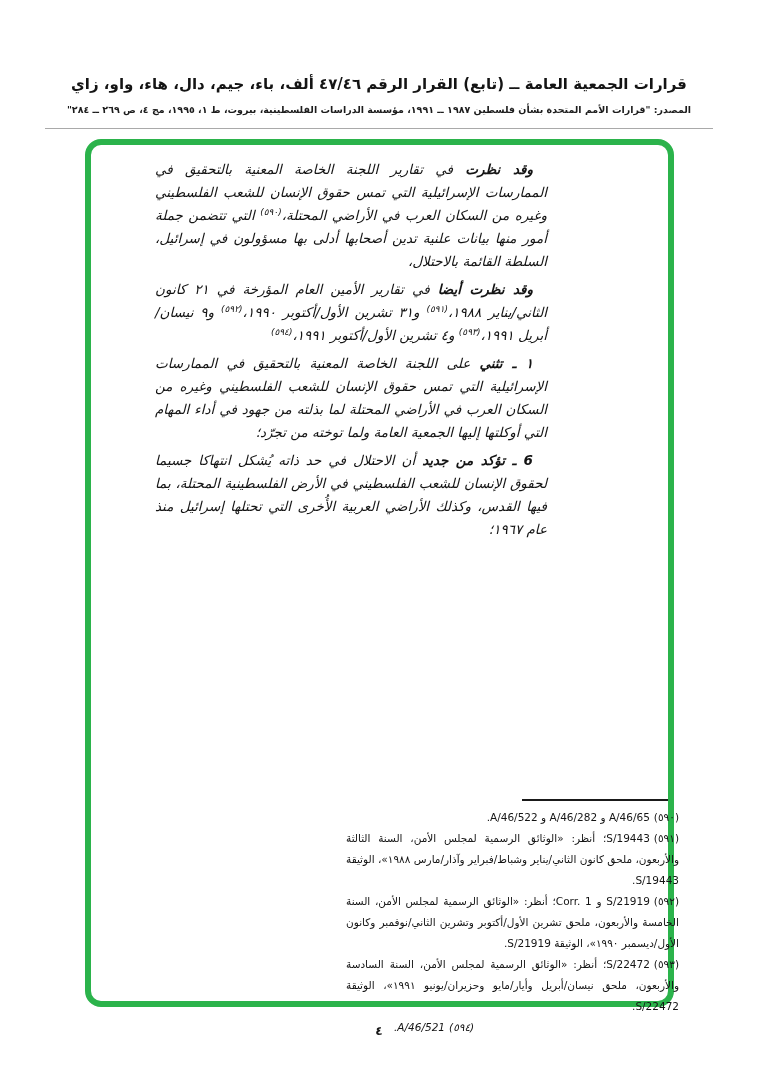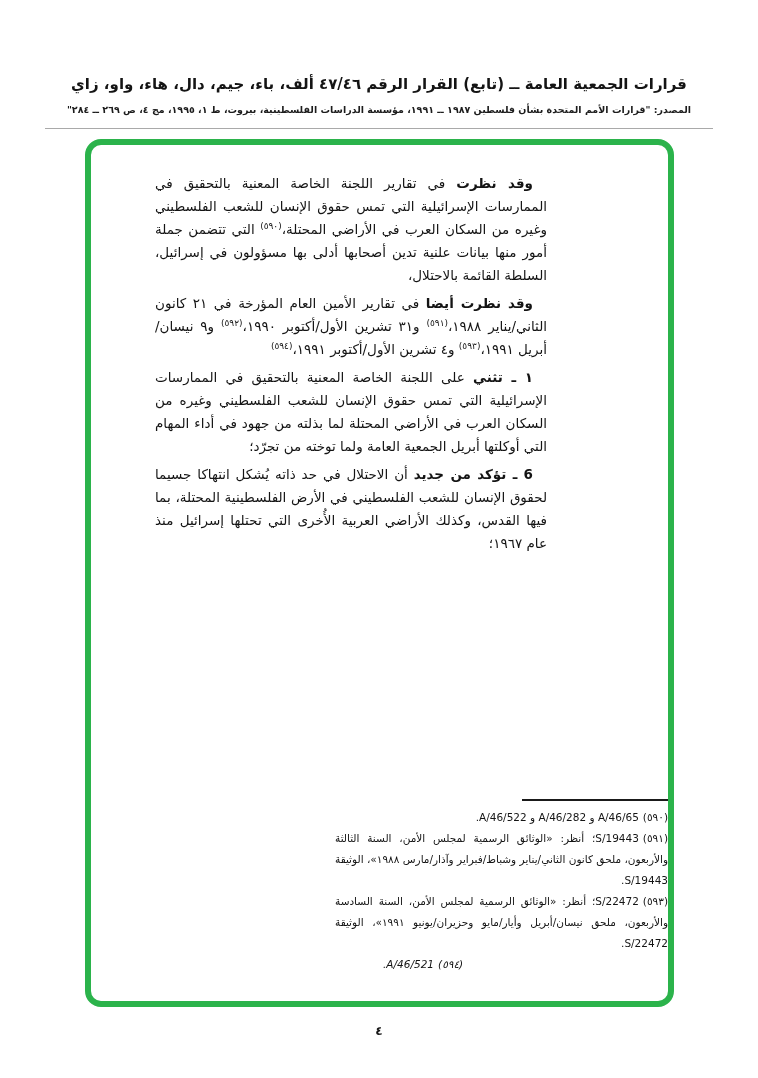--- a/index.html
+++ b/index.html
@@ -40,41 +40,42 @@
   .frame{
     position:absolute;left:85px;top:139px;width:589px;height:868px;
     box-sizing:border-box;
     border:6px solid var(--green);
     border-radius:16px;
     background:transparent;
   }
 
   
   .body-col{
-    position:absolute;left:155px;top:172px;width:392px;
+    position:absolute;left:155px;top:158px;width:392px;
     direction:rtl;
     text-align:justify;
     font-size:13.5px;line-height:23px;
     color:var(--ink);
+    font-style:italic;
   }
   .para{margin:0 0 5px 0;text-indent:14px;}
   .para .lead{font-weight:bold;}
   .para .fn{
     font-size:9px;
     vertical-align:5px;
     line-height:0;
   }
 
   
   .fn-rule{
     position:absolute;left:522px;top:799px;width:146px;height:2px;
     background:#1a1a1a;
   }
   .footnotes{
-    position:absolute;left:335px;top:807px;width:333px;
+    position:absolute;left:346px;top:807px;width:333px;
     direction:rtl;
     text-align:justify;
     font-size:10.5px;line-height:21px;
     color:var(--ink);
   }
   .footnote{margin:0;}
   .footnote .fn-marker{margin-left:4px;}
   .footnote:last-child{padding-left:48px;box-sizing:border-box;text-align:left;font-style:italic;}
 
   
@@ -91,32 +92,35 @@
 
   <div class="hdr-title">قرارات الجمعية العامة ــ (تابع) القرار الرقم ٤٧/٤٦ ألف، باء، جيم، دال، هاء، واو، زاي</div>
   <div class="hdr-source">المصدر: "قرارات الأمم المتحدة بشأن فلسطين ١٩٨٧ ــ ١٩٩١، مؤسسة الدراسات الفلسطينية، بيروت، ط ١، ١٩٩٥، مج ٤، ص ٢٦٩ ــ ٢٨٤"</div>
   <div class="hdr-rule"></div>
 
   <div class="frame"></div>
 
   <div class="body-col">
     <p class="para"><span class="lead">وقد نظرت</span><span> في تقارير اللجنة الخاصة المعنية بالتحقيق في الممارسات الإسرائيلية التي تمس حقوق الإنسان للشعب الفلسطيني وغيره من السكان العرب في الأراضي المحتلة،</span><span class="fn">(٥٩٠)</span><span> التي تتضمن جملة أمور منها بيانات علنية تدين أصحابها أدلى بها مسؤولون في إسرائيل، السلطة القائمة بالاحتلال،</span></p>
     <p class="para"><span class="lead">وقد نظرت أيضا</span><span> في تقارير الأمين العام المؤرخة في ٢١ كانون الثاني/يناير ١٩٨٨،</span><span class="fn">(٥٩١)</span><span> و٣١ تشرين الأول/أكتوبر ١٩٩٠،</span><span class="fn">(٥٩٢)</span><span> و٩ نيسان/أبريل ١٩٩١،</span><span class="fn">(٥٩٣)</span><span> و٤ تشرين الأول/أكتوبر ١٩٩١،</span><span class="fn">(٥٩٤)</span></p>
-    <p class="para"><span class="lead">١ ـ تثني</span><span> على اللجنة الخاصة المعنية بالتحقيق في الممارسات الإسرائيلية التي تمس حقوق الإنسان للشعب الفلسطيني وغيره من السكان العرب في الأراضي المحتلة لما بذلته من جهود في أداء المهام التي أوكلتها أبريل الجمعية العامة ولما توخته من تجرّد؛</span></p>
+    <p class="para"><span class="lead">١ ـ تثني</span><span> على اللجنة الخاصة المعنية بالتحقيق في الممارسات الإسرائيلية التي تمس حقوق الإنسان للشعب الفلسطيني وغيره من السكان العرب في الأراضي المحتلة لما بذلته من جهود في أداء المهام التي أوكلتها إليها الجمعية العامة ولما توخته من تجرّد؛</span></p>
     <p class="para"><span class="lead">6 ـ تؤكد من جديد</span><span> أن الاحتلال في حد ذاته يُشكل انتهاكا جسيما لحقوق الإنسان للشعب الفلسطيني في الأرض الفلسطينية المحتلة، بما فيها القدس، وكذلك الأراضي العربية الأُخرى التي تحتلها إسرائيل منذ عام ١٩٦٧؛</span></p>
   </div>
 
   <div class="fn-rule"></div>
 
   <div class="footnotes">
     <p class="footnote">
       <span class="fn-marker">(٥٩٠)</span><span>A/46/65 و A/46/282 و A/46/522.</span>
     </p>
     <p class="footnote">
       <span class="fn-marker">(٥٩١)</span><span>S/19443؛ أنظر: «الوثائق الرسمية لمجلس الأمن، السنة الثالثة والأربعون، ملحق كانون الثاني/يناير وشباط/فبراير وآذار/مارس ١٩٨٨»، الوثيقة S/19443.</span>
+    </p>
+    <p class="footnote">
+      <span class="fn-marker">(٥٩٢)</span><span>S/21919 و Corr. 1؛ أنظر: «الوثائق الرسمية لمجلس الأمن، السنة الخامسة والأربعون، ملحق تشرين الأول/أكتوبر وتشرين الثاني/نوفمبر وكانون الأول/ديسمبر ١٩٩٠»، الوثيقة S/21919.</span>
     </p>
     <p class="footnote">
       <span class="fn-marker">(٥٩٣)</span><span>S/22472؛ أنظر: «الوثائق الرسمية لمجلس الأمن، السنة السادسة والأربعون، ملحق نيسان/أبريل وأيار/مايو وحزيران/يونيو ١٩٩١»، الوثيقة S/22472.</span>
     </p>
     <p class="footnote">
       <span class="fn-marker">(٥٩٤)</span><span>A/46/521.</span>
     </p>
   </div>
 
   <div class="folio">٤</div>

